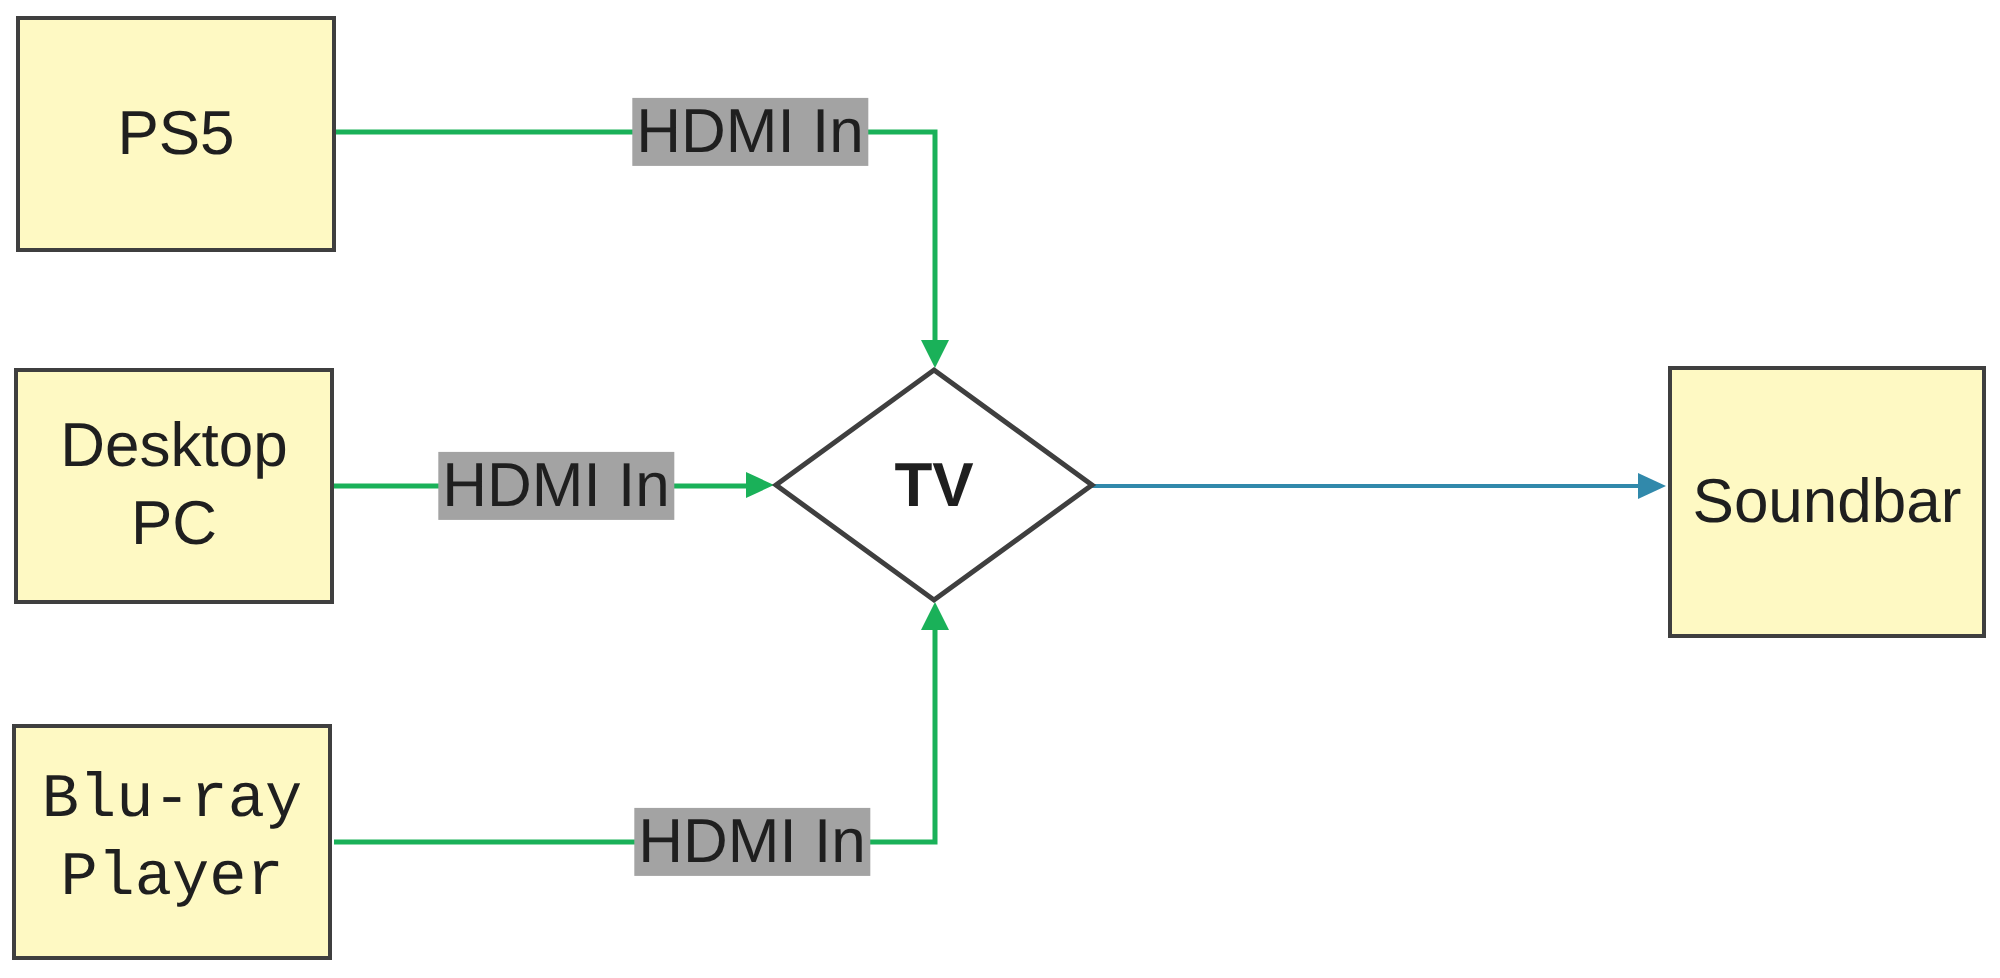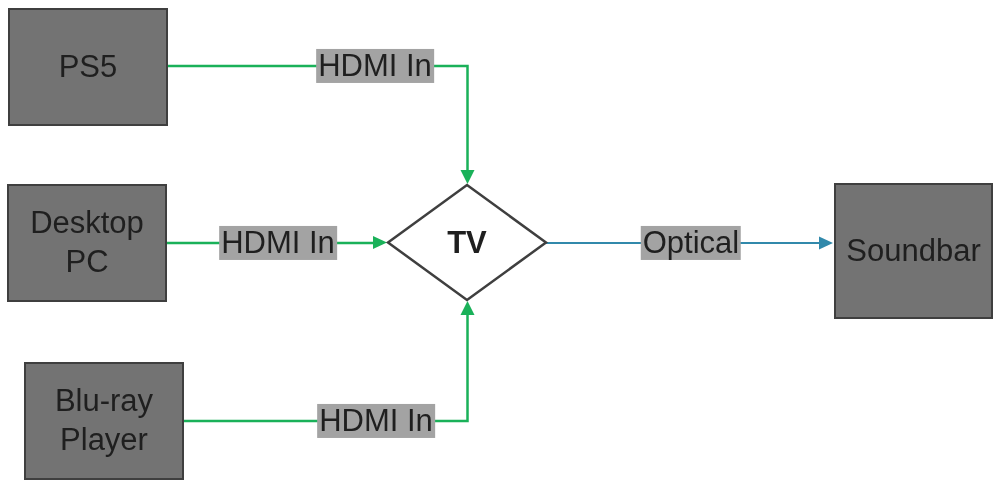--- a/index.html
+++ b/index.html
@@ -19,21 +19,21 @@
   #edge-layer {
     position: absolute;
     left: 0; top: 0;
     width: 1000px;
     height: 489px;
   }
   .node-rect {
     position: absolute;
     box-sizing: border-box;
     border: 2px solid #3f3f3f;
-    background: #737373;
+    background: #fef9c3;
     display: flex;
     align-items: center;
     justify-content: center;
     text-align: center;
     font-size: 31px;
     line-height: 1.25;
     padding: 0 6px;
   }
   .node-label-overlay {
     position: absolute;
@@ -75,31 +75,30 @@
   </svg>
 
   <div class="node-rect" style="left:8px; top:8px; width:160px; height:118px;">
     <span>PS5</span>
   </div>
 
   <div class="node-rect" style="left:7px; top:184px; width:160px; height:118px;">
     <span>Desktop PC</span>
   </div>
 
-  <div class="node-rect" style="left:24px; top:362px; width:160px; height:118px;">
+  <div class="node-rect" style="left:6px; top:362px; width:160px; height:118px;font-family:Liberation Mono, monospace;">
     <span>Blu-ray Player</span>
   </div>
 
   <div class="node-rect" style="left:834px; top:183px; width:159px; height:136px;">
     <span>Soundbar</span>
   </div>
 
   <div class="node-label-overlay" style="left:467px; top:243px;">TV</div>
 
   <div class="edge-label" style="left:375px; top:66px;">HDMI In</div>
 
   <div class="edge-label" style="left:278px; top:243px;">HDMI In</div>
 
   <div class="edge-label" style="left:376px; top:421px;">HDMI In</div>
 
-  <div class="edge-label" style="left:691px; top:243px;">Optical</div>
 
 </div>
 
 </body></html>

